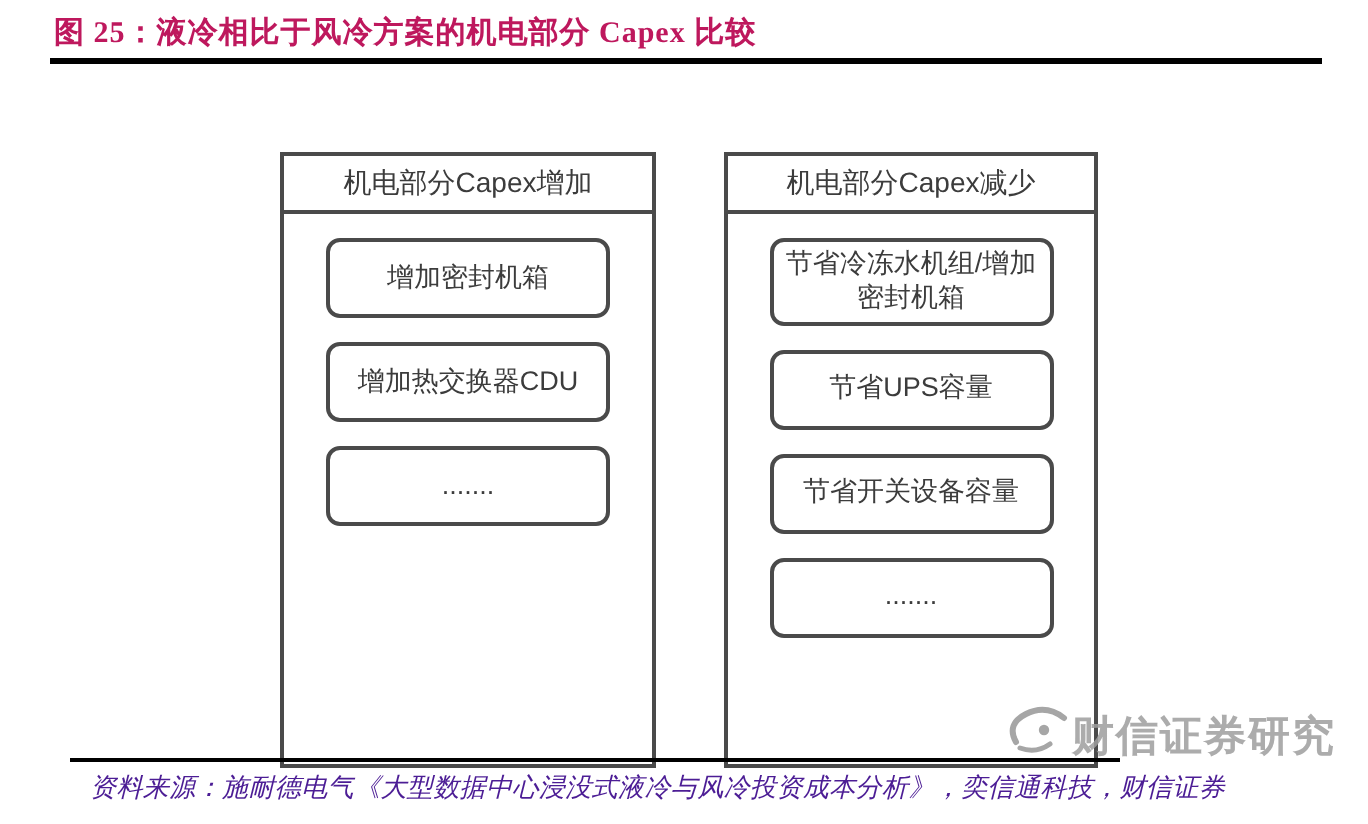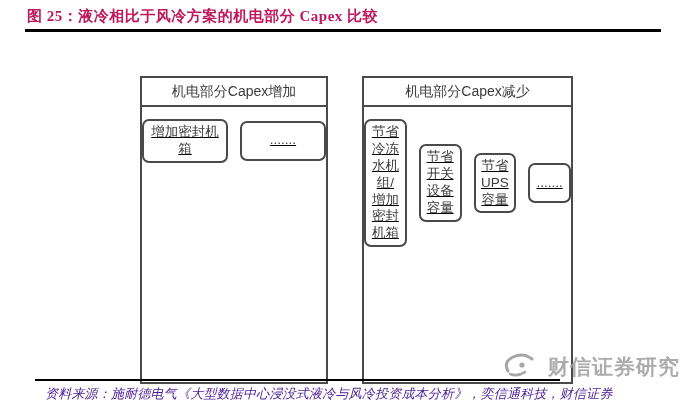--- a/index.html
+++ b/index.html
@@ -18,75 +18,76 @@
   }
   .title-rule {
     position:absolute; left:25px; top:29px;
     width:636px; height:3px; background:#000;
   }
   .panel {
     position:absolute; top:52px; height:308px;
     border:2px solid #4a4a4a; background:#fff;margin-top:24px;
   }
   .panel-left  { left:140px; width:188px; }
-  .panel-right { left:362px; width:211px; }
+  .panel-right { left:362px; width:187px; }
   .panel-header {
     height:29px; border-bottom:2px solid #4a4a4a;
     display:flex; align-items:center; justify-content:center;
     font-size:14px; color:#3c3c3c; white-space:nowrap;
   }
   .panel-body {
     padding-top:12px;
-    display:flex; flex-direction:row; align-items:center; gap:12px;text-decoration:underline;
+    display:flex; flex-direction:column; align-items:center; gap:12px;
   }
   .item {
     width:142px; min-height:40px;
     border:2px solid #4a4a4a; border-radius:7px; background:#fff;
     display:flex; align-items:center; justify-content:center;
     text-align:center; font-size:13.5px; color:#3c3c3c;
     line-height:1.25; padding:3px 5px;
   }
   .source-rule {
     position:absolute; left:35px; top:379px;
     width:525px; height:2px; background:#000;
   }
   .source-note {
     position:absolute; left:45px; top:385px;
     font-family:"Liberation Serif", serif; font-style:italic;
     font-size:13px; color:#4c1d95; letter-spacing:0.2px; white-space:nowrap;
   }
   .watermark {
     position:absolute; left:500px; top:351px;
-    display:flex; align-items:center; gap:12px;
+    display:flex; align-items:center; gap:0;
   }
   .watermark-text {
     font-size:21px; font-weight:bold; letter-spacing:1px;
     color:#9e9e9e; opacity:0.85; white-space:nowrap;
   }
 </style>
 </head>
 <body>
 
 <div class="fig-title">图 25：液冷相比于风冷方案的机电部分 Capex 比较</div>
 <div class="title-rule"></div>
 
 <div class="panel panel-left">
   <div class="panel-header">机电部分Capex增加</div>
   <div class="panel-body">
     <div class="item">增加密封机箱</div>
+    <div class="item">增加热交换器CDU</div>
     <div class="item">.......</div>
   </div>
 </div>
 
 <div class="panel panel-right">
   <div class="panel-header">机电部分Capex减少</div>
   <div class="panel-body">
     <div class="item">节省冷冻水机组/增加密封机箱</div>
+    <div class="item">节省UPS容量</div>
     <div class="item">节省开关设备容量</div>
-    <div class="item">节省UPS容量</div>
     <div class="item">.......</div>
   </div>
 </div>
 
 <div class="source-rule"></div>
 <div class="source-note">资料来源：施耐德电气《大型数据中心浸没式液冷与风冷投资成本分析》，奕信通科技，财信证券</div>
 
 <div class="watermark">
   <span>
     <svg width="36" height="28" viewBox="0 0 36 28">

